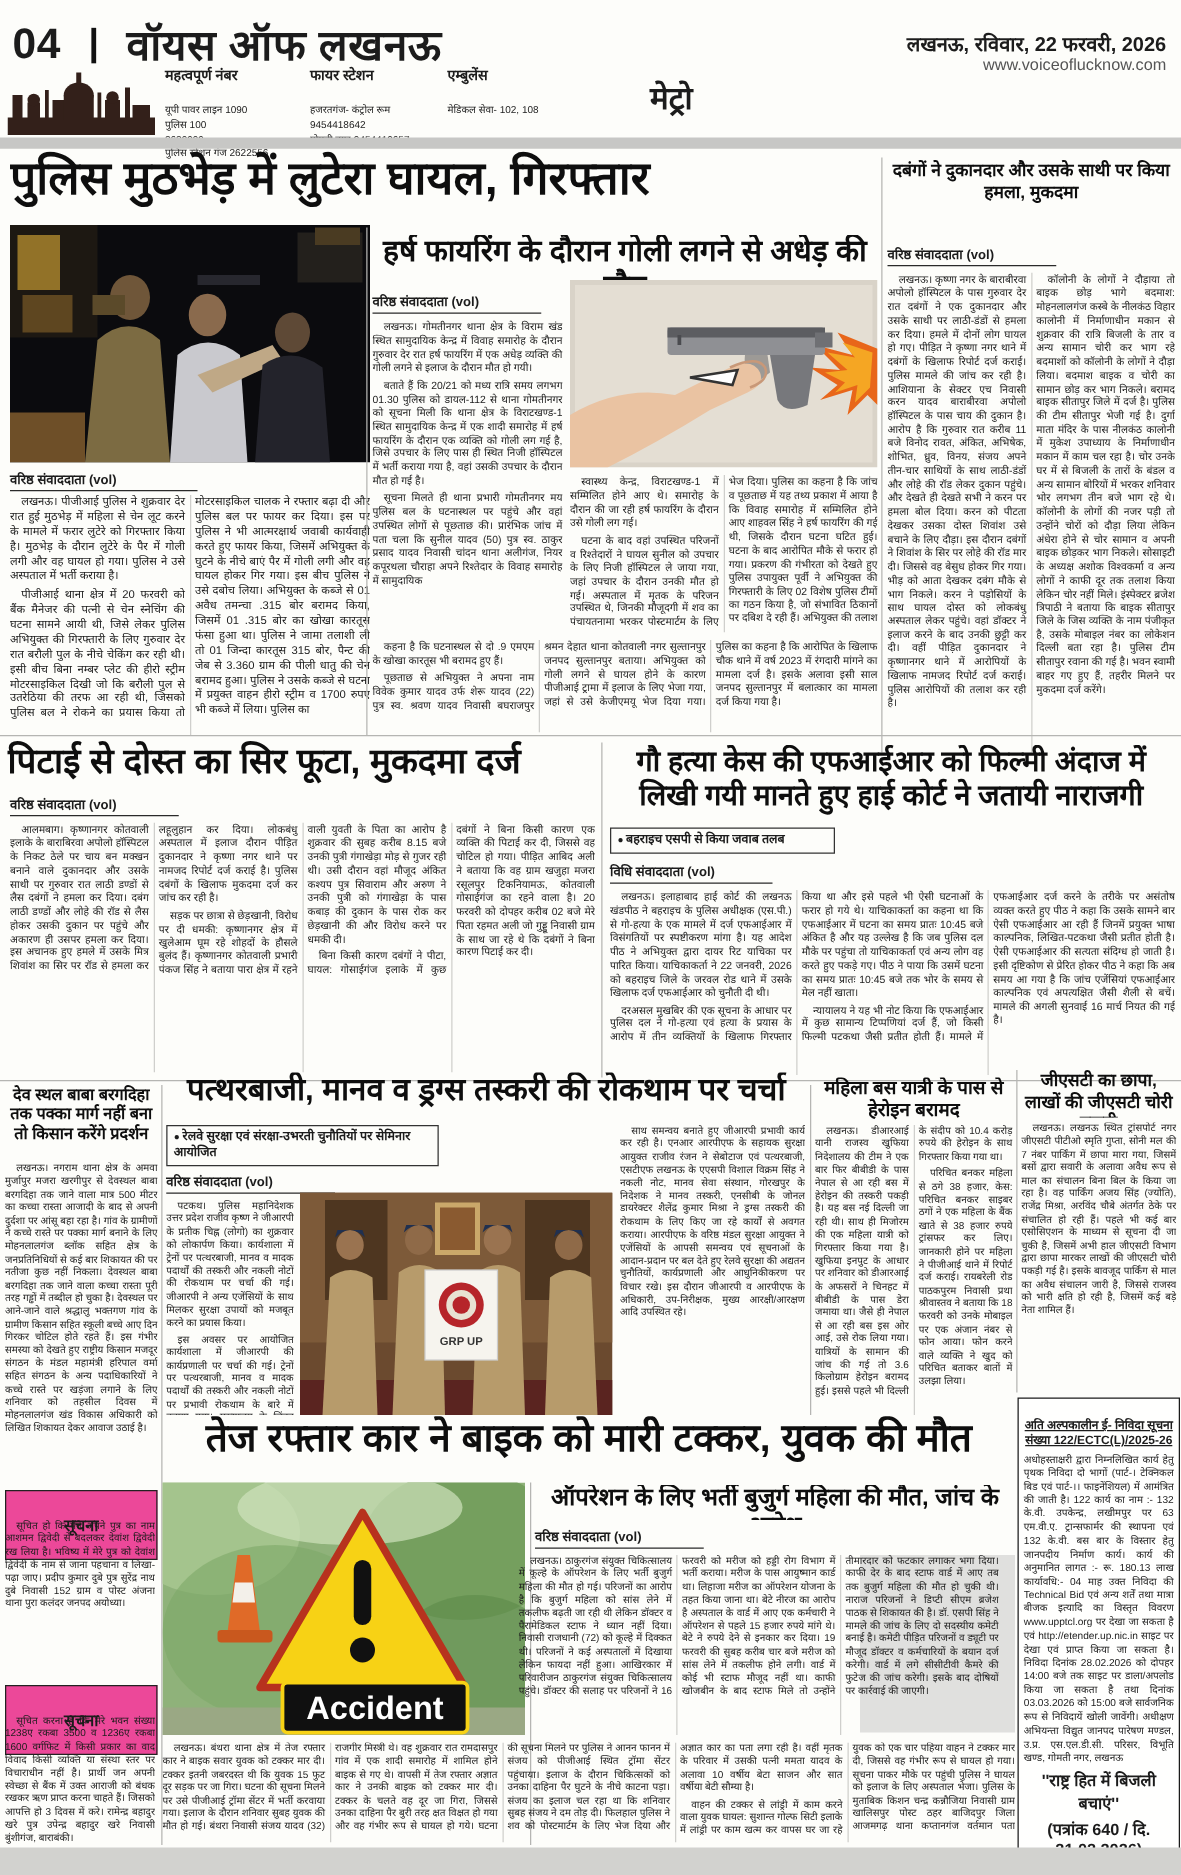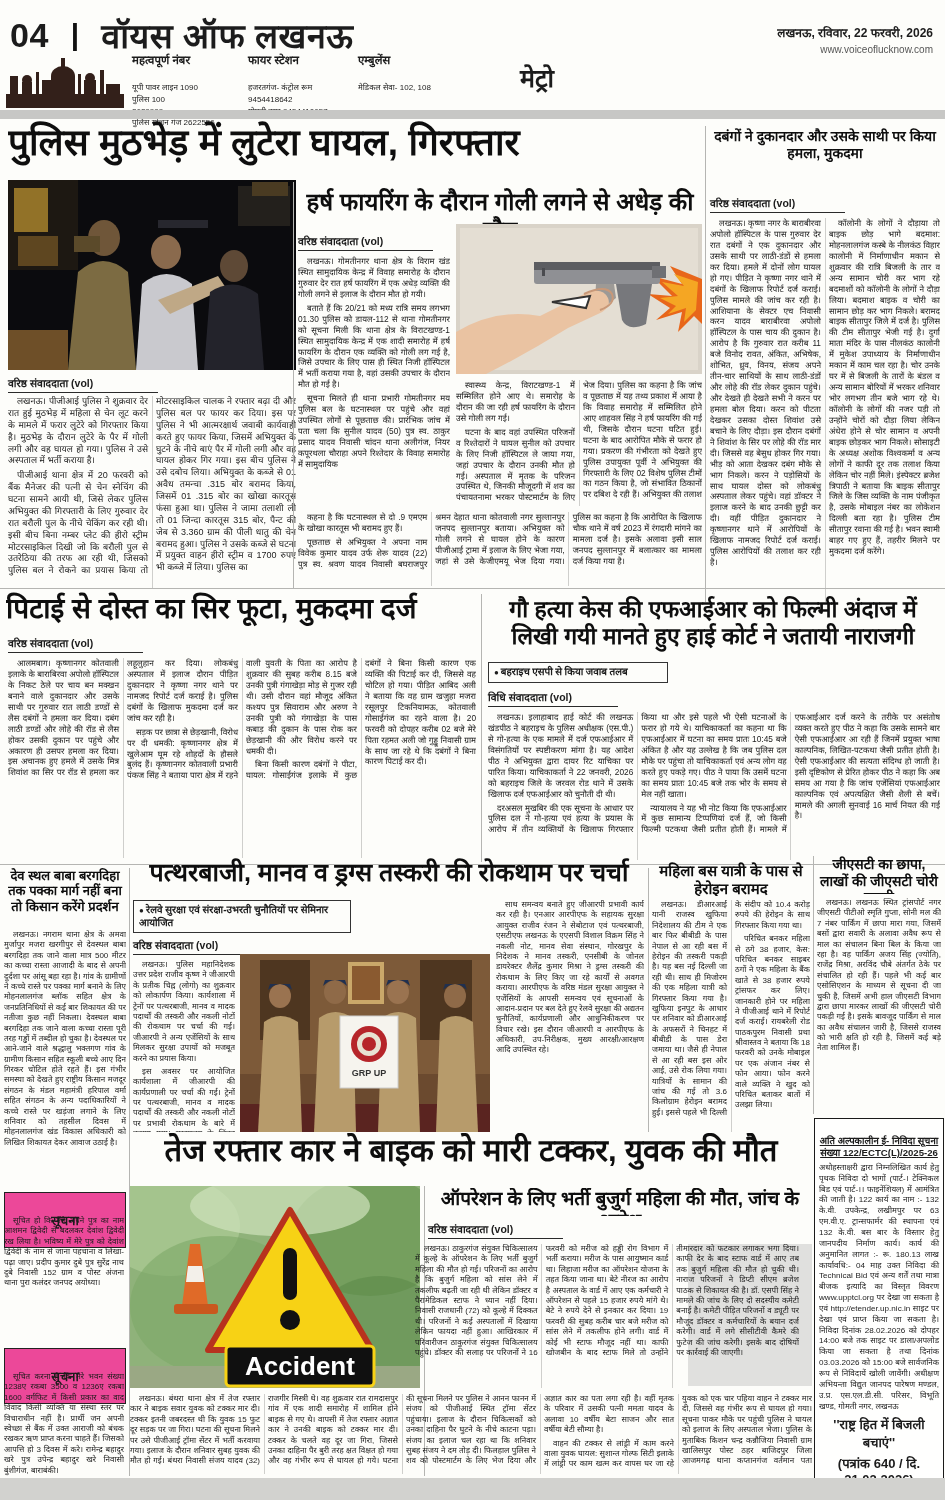--- a/index.html
+++ b/index.html
@@ -35,22 +35,22 @@
 </head>
 <body>
 
 <div class="page">
 
   <div class="abs" style="left:10px;top:12px;display:flex;align-items:center;gap:22px;">
     <span class="masthead" style="font-size:34px;">04</span>
     <span style="font-size:30px;font-weight:bold;color:#111;">|</span>
     <span class="masthead" style="font-size:34px;">वॉयस ऑफ लखनऊ</span>
   </div>
-  <div class="abs" style="right:12px;top:24px;font-size:12px;font-weight:bold;text-align:right;">लखनऊ, रविवार, 22 फरवरी, 2026</div>
-  <div class="abs" style="right:12px;top:44px;font-size:10px;color:#555;text-align:right;">www.voiceoflucknow.com</div>
+  <div class="abs" style="right:12px;top:24px;font-size:16px;font-weight:bold;text-align:right;">लखनऊ, रविवार, 22 फरवरी, 2026</div>
+  <div class="abs" style="right:12px;top:44px;font-size:13px;color:#555;text-align:right;">www.voiceoflucknow.com</div>
 
   <svg class="abs" style="left:6px;top:50px;" width="118" height="58" viewBox="0 0 118 58">
     <rect x="0" y="44" width="118" height="14" fill="#33201a"></rect>
     <rect x="4" y="26" width="8" height="20" fill="#33201a"></rect>
     <rect x="16" y="32" width="10" height="14" fill="#33201a"></rect>
     <circle cx="21" cy="30" r="5" fill="#33201a"></circle>
     <rect x="30" y="22" width="3" height="24" fill="#33201a"></rect>
     <rect x="36" y="30" width="14" height="16" fill="#33201a"></rect>
     <ellipse cx="57" cy="26" rx="12" ry="10" fill="#33201a"></ellipse>
     <rect x="45" y="26" width="24" height="20" fill="#33201a"></rect>
@@ -198,21 +198,21 @@
   <div class="abs body-txt xs" style="left:4px;top:1372px;width:120px;height:104px;">
       <p>सूचित करना है कि मेरे भवन संख्या 1238ए रकबा 3500 व 1236ए रकबा 1600 वर्गफिट में किसी प्रकार का वाद विवाद किसी व्यक्ति या संस्था स्तर पर विचाराधीन नहीं है। प्रार्थी जन अपनी स्वेच्छा से बैंक में उक्त आराजी को बंधक रखकर ऋण प्राप्त करना चाहते हैं। जिसको आपत्ति हो 3 दिवस में करे। रामेन्द्र बहादुर खरे पुत्र उपेन्द्र बहादुर खरे निवासी बुंशीगंज, बाराबंकी।</p>
     </div>
 
   <div class="vrule" style="left:129px;top:868px;height:608px;"></div>
 
   <div class="abs hl center" style="left:133px;top:858px;width:512px;height:36px;font-size:25px;">पत्थरबाजी, मानव व ड्रग्स तस्करी की रोकथाम पर चर्चा</div>
   <div class="abs kicker" style="left:133px;top:900px;width:206px;">रेलवे सुरक्षा एवं संरक्षा-उभरती चुनौतियों पर सेमिनार आयोजित</div>
   <div class="abs byline" style="left:133px;top:938px;width:135px;">वरिष्ठ संवाददाता (vol)</div>
   <div class="abs body-txt xs" style="left:133px;top:960px;width:102px;height:172px;">
-      <p>लखनऊ। पुलिस महानिदेशक उत्तर प्रदेश राजीव कृष्ण ने जीआरपी के प्रतीक चिह्न (लोगो) का शुक्रवार को लोकार्पण किया। कार्यशाला में ट्रेनों पर पत्थरबाजी, मानव व मादक पदार्थों की तस्करी और नकली नोटों की रोकथाम पर चर्चा की गई। जीआरपी ने अन्य एजेंसियों के साथ मिलकर सुरक्षा उपायों को मजबूत करने का प्रयास किया।</p>
+      <p>पटकथ। पुलिस महानिदेशक उत्तर प्रदेश राजीव कृष्ण ने जीआरपी के प्रतीक चिह्न (लोगो) का शुक्रवार को लोकार्पण किया। कार्यशाला में ट्रेनों पर पत्थरबाजी, मानव व मादक पदार्थों की तस्करी और नकली नोटों की रोकथाम पर चर्चा की गई। जीआरपी ने अन्य एजेंसियों के साथ मिलकर सुरक्षा उपायों को मजबूत करने का प्रयास किया।</p>
       <p>इस अवसर पर आयोजित कार्यशाला में जीआरपी की कार्यप्रणाली पर चर्चा की गई। ट्रेनों पर पत्थरबाजी, मानव व मादक पदार्थों की तस्करी और नकली नोटों पर प्रभावी रोकथाम के बारे में बताया गया। मुख्यालय के चिंतन सभागार में रेलवे सुरक्षा-उभरती चुनौतियां विषय पर एक दिवसीय कार्यशाला आयोजित की गई।</p>
     </div>
 
   <svg class="abs" style="left:240px;top:954px;" width="250" height="178" viewBox="0 0 250 178">
     <rect width="250" height="178" fill="#6b4a2f"></rect>
     <rect x="0" y="0" width="250" height="120" fill="#7d5a39"></rect>
     <rect x="20" y="6" width="50" height="80" fill="#4e3620"></rect>
     <rect x="180" y="6" width="52" height="80" fill="#4e3620"></rect>
     <rect x="108" y="8" width="36" height="42" fill="#caa86a"></rect>
     <rect x="112" y="12" width="28" height="34" fill="#8a5a30"></rect>

